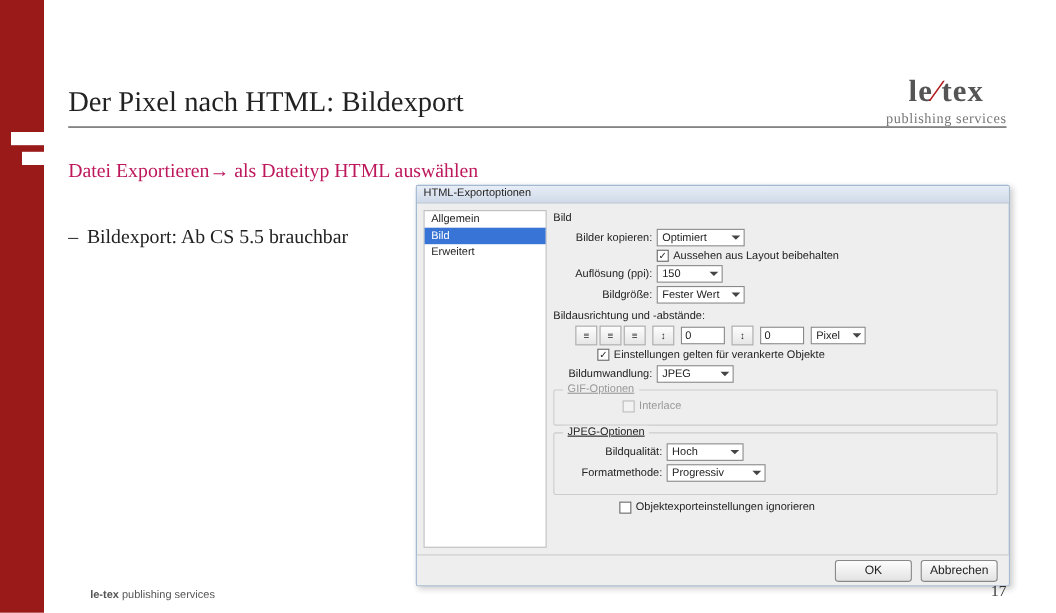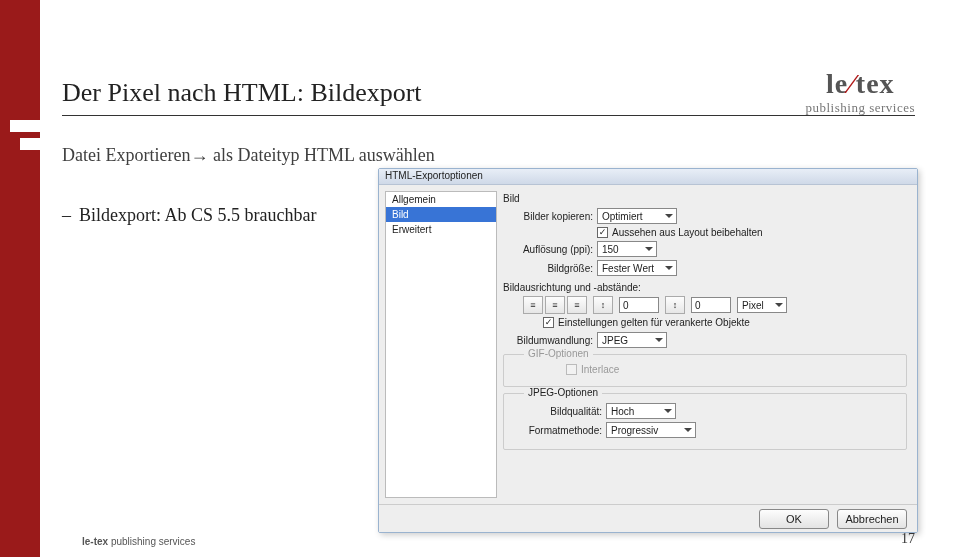--- a/index.html
+++ b/index.html
@@ -14,21 +14,21 @@
   .leftbar .s2 { top: 138px; left: 20px; width: 20px; }
 
   .logo { position: absolute; right: 45px; top: 20px; text-align: center; margin-top: 48px; }
   .logo-main { font-size: 28px; font-weight: 600; letter-spacing: 1px; color: #555; }
   .logo-main .slash { color: #b01818; font-style: italic; margin: 0 1px; }
   .logo-sub { font-size: 13px; color: #777; letter-spacing: 0.5px; }
 
   .title { position: absolute; left: 62px; top: 78px; font-size: 26px; color: #222; }
   .underline { position: absolute; left: 62px; right: 45px; top: 115px; border-bottom: 1.5px solid #333; }
 
-  .line1 { position: absolute; left: 62px; top: 145px; font-size: 18px; color: #404040; }
+  .line1 { position: absolute; left: 62px; top: 145px; font-size: 18px; color: #be185d; }
   .bullet-row { position: absolute; left: 62px; top: 205px; font-size: 18px; color: #222; }
   .bullet-row .dash { margin-right: 8px; }
 
   .dialog {
     position: absolute; left: 378px; top: 168px; width: 540px; height: 365px;
     background: #eee; border: 1px solid #9ab3cf; border-radius: 2px;
     font-family: Tahoma, Arial, sans-serif; font-size: 10px; color: #222;
     box-shadow: 2px 2px 6px rgba(0,0,0,.2);
   }
   .dlg-title { height: 16px; background: linear-gradient(#e8eef7,#cfd9e8); padding: 1px 6px; font-size: 10px; border-bottom: 1px solid #b7c3d4; }
@@ -42,21 +42,21 @@
   .row label { white-space: nowrap; }
   .row .lbl-r { text-align: right; width: 90px; }
   .sel-box { background: #fff; border: 1px solid #888; height: 16px; padding: 0 14px 0 4px; position: relative; min-width: 80px; display: inline-flex; align-items: center; }
   .sel-box::after { content: ""; position: absolute; right: 3px; top: 5px; border: 4px solid transparent; border-top-color: #444; }
   .num-box { background: #fff; border: 1px solid #888; height: 16px; width: 40px; padding: 0 3px; display: inline-flex; align-items: center; }
   .chk { display: inline-flex; align-items: center; gap: 4px; }
   .chk .box { width: 11px; height: 11px; background: #fff; border: 1px solid #666; display: inline-flex; align-items: center; justify-content: center; font-size: 9px; line-height: 1; }
   .disabled { color: #999; }
   .disabled .sel-box, .disabled .box { background: #f2f2f2; border-color: #bbb; }
   .fieldset { border: 1px solid #ccc; border-radius: 2px; padding: 6px 8px 8px 8px; margin-top: 6px; position: relative; }
-  .fieldset .legend { position: absolute; top: -7px; left: 20px; background: #eee; padding: 0 4px; font-size: 10px; }
+  .fieldset .legend { position: absolute; top: -7px; left: 8px; background: #eee; padding: 0 4px; font-size: 10px; text-decoration: underline; }
   .icon-btn { width: 20px; height: 18px; border: 1px solid #aaa; background: linear-gradient(#fdfdfd,#e6e6e6); display: inline-flex; align-items: center; justify-content: center; font-size: 9px; }
   .align-icons { display: inline-flex; gap: 2px; }
   .dlg-foot { height: 28px; background: #eee; border-top: 1px solid #ccc; display: flex; justify-content: flex-end; align-items: center; gap: 8px; padding-right: 10px; }
   .btn { min-width: 70px; height: 20px; background: linear-gradient(#fdfdfd,#e3e3e3); border: 1px solid #888; border-radius: 3px; font-size: 11px; display: inline-flex; align-items: center; justify-content: center; cursor: pointer; }
 
   .footer { position: absolute; left: 62px; bottom: 10px; font-family: Arial, sans-serif; font-size: 10px; color: #555; padding-left: 20px; }
   .footer .brand { font-weight: bold; }
   .pagenum { position: absolute; right: 45px; bottom: 10px; font-size: 14px; color: #333; font-family: Georgia, serif; }
 </style>
 </head>
@@ -173,20 +173,26 @@
             </div>
         </div>
         <div class="row">
           <label class="lbl-r">Formatmethode:</label>
           <div class="sel-box" style="min-width:90px">
               <span>Progressiv</span>
             </div>
         </div>
       </div>
 
+      <div class="row" style="margin-top:6px; margin-left:60px;">
+        <span class="chk">
+          <span class="box"></span>
+          <span>Objektexporteinstellungen ignorieren</span>
+        </span>
+      </div>
     </div>
   </div>
   <div class="dlg-foot">
     <div class="btn">OK</div>
     <div class="btn">Abbrechen</div>
   </div>
 </div>
 
 <div class="footer">
   <span class="brand">le-tex</span><span> publishing services</span>

